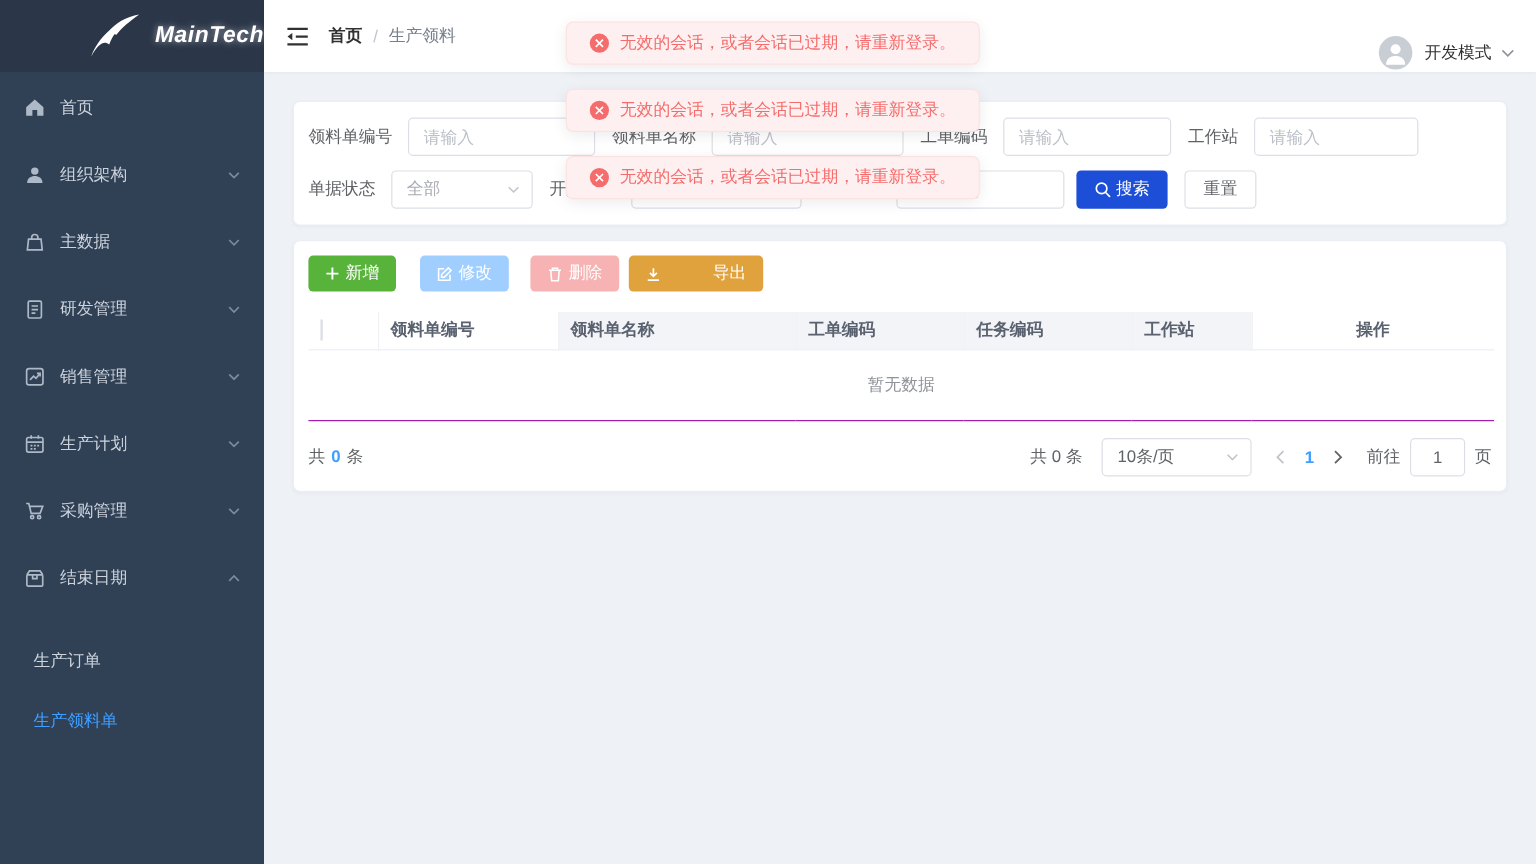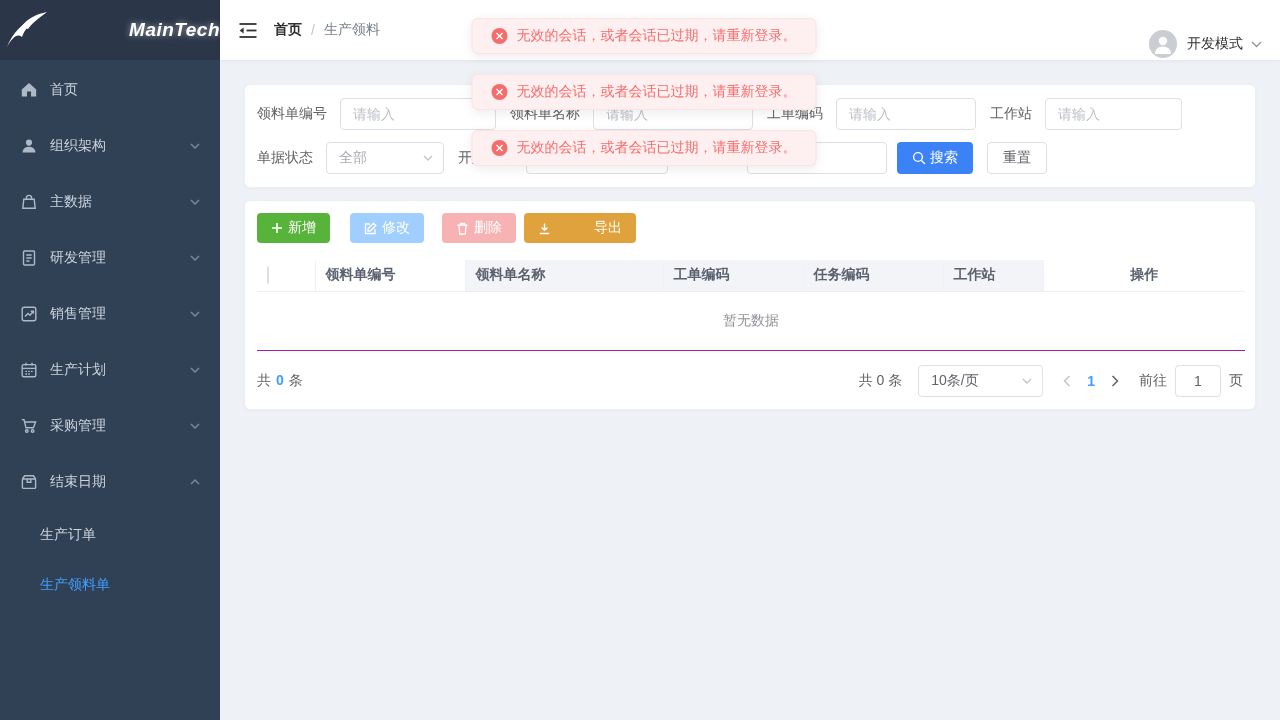--- a/index.html
+++ b/index.html
@@ -5,28 +5,28 @@
   * { margin:0; padding:0; box-sizing:border-box; }
   html,body { width:1280px; height:720px; overflow:hidden; }
   body {
     font-family:"Liberation Sans","DejaVu Sans",sans-serif;
     font-size:14px; color:#303133; background:#eef1f5;
     display:flex;
   }
 
   
   .sidebar { width:220px; height:720px; background:#304156; flex:0 0 220px; }
-  .logo-band { height:60px; background:#2b3648; display:flex; align-items:center; justify-content:space-between; gap:10px; }
+  .logo-band { height:60px; background:#2b3648; display:flex; align-items:center; justify-content:flex-end; gap:10px; }
   .logo-text { color:#fff; font-style:italic; font-weight:bold; font-size:19px; letter-spacing:.5px; text-shadow:0 0 6px rgba(255,255,255,.55); }
   .menu { padding-top:2px; }
   .menu-item { height:56px; display:flex; align-items:center; padding:0 20px; color:#ccd3dd; cursor:pointer; }
   .menu-item .mi-icon { width:18px; height:18px; display:flex; align-items:center; justify-content:center; }
   .menu-item .mi-label { margin-left:12px; }
   .menu-item .mi-chevron { margin-left:auto; display:flex; }
-  .submenu-item { height:50px; display:flex; align-items:center; padding-left:40px; color:#ccd3dd; cursor:pointer; }
+  .submenu-item { height:50px; display:flex; align-items:flex-end; padding-left:28px; color:#ccd3dd; cursor:pointer; }
   .submenu-item.active { color:#409eff; }
 
   
   .main { flex:1; display:flex; flex-direction:column; min-width:0; }
   .topbar { height:60px; background:#fff; display:flex; align-items:center; padding:0 18px; box-shadow:0 1px 4px rgba(0,21,41,.06); position:relative; z-index:2; }
   .fold-btn { display:flex; align-items:center; cursor:pointer; }
   .breadcrumb { display:flex; align-items:center; margin-left:16px; }
   .bc-home { font-weight:bold; color:#303133; }
   .bc-sep { color:#c0c4cc; margin:0 9px; }
   .bc-cur { color:#76808c; }
@@ -40,21 +40,21 @@
   
   .search-card { padding:13px 16px 13px 12px; }
   .form-row { display:flex; align-items:center; }
   .form-row + .form-row { margin-top:12px; }
   .fgroup { display:flex; align-items:center; margin-right:14px; }
   .flabel { color:#606266; margin-right:13px; white-space:nowrap; }
   .tinput { height:32px; border:1px solid #dcdfe6; border-radius:4px; padding:12px 12px; font-size:14px; color:#606266; font-family:inherit; background:#fff; outline:none; }
   .tinput::placeholder { color:#bcc0c8; }
   .selectbox { height:32px; border:1px solid #dcdfe6; border-radius:4px; display:flex; align-items:center; padding:0 10px 0 12px; color:#a8abb2; background:#fff; cursor:pointer; justify-content:space-between; }
   .btn { height:32px; border:none; border-radius:4px; font-size:14px; font-family:inherit; display:inline-flex; align-items:center; justify-content:center; cursor:pointer; }
-  .btn-primary { background:#3b82f6; color:#fff; padding:0 15px; gap:4px; }
+  .btn-primary { background:#1d4ed8; color:#fff; padding:0 15px; gap:4px; }
   .btn-plain { background:#fff; border:1px solid #dcdfe6; color:#606266; padding:0 15px; margin-left:14px; }
 
   
   .table-card { margin-top:12px; padding:12px; }
   .toolbar { display:flex; align-items:center; margin-bottom:17px; }
   .tbtn { height:30px; border:none; border-radius:4px; color:#fff; font-size:14px; font-family:inherit; display:inline-flex; align-items:center; justify-content:center; gap:5px; padding:0 14px; cursor:pointer; }
   .tbtn-add { background:#58b33a; }
   .tbtn-edit { background:#a0cfff; margin-left:20px; cursor:not-allowed; }
   .tbtn-del { background:#f7b3b3; margin-left:18px; cursor:not-allowed; }
   .tbtn-exp { background:#e0a23c; margin-left:8px;gap:43px; }

